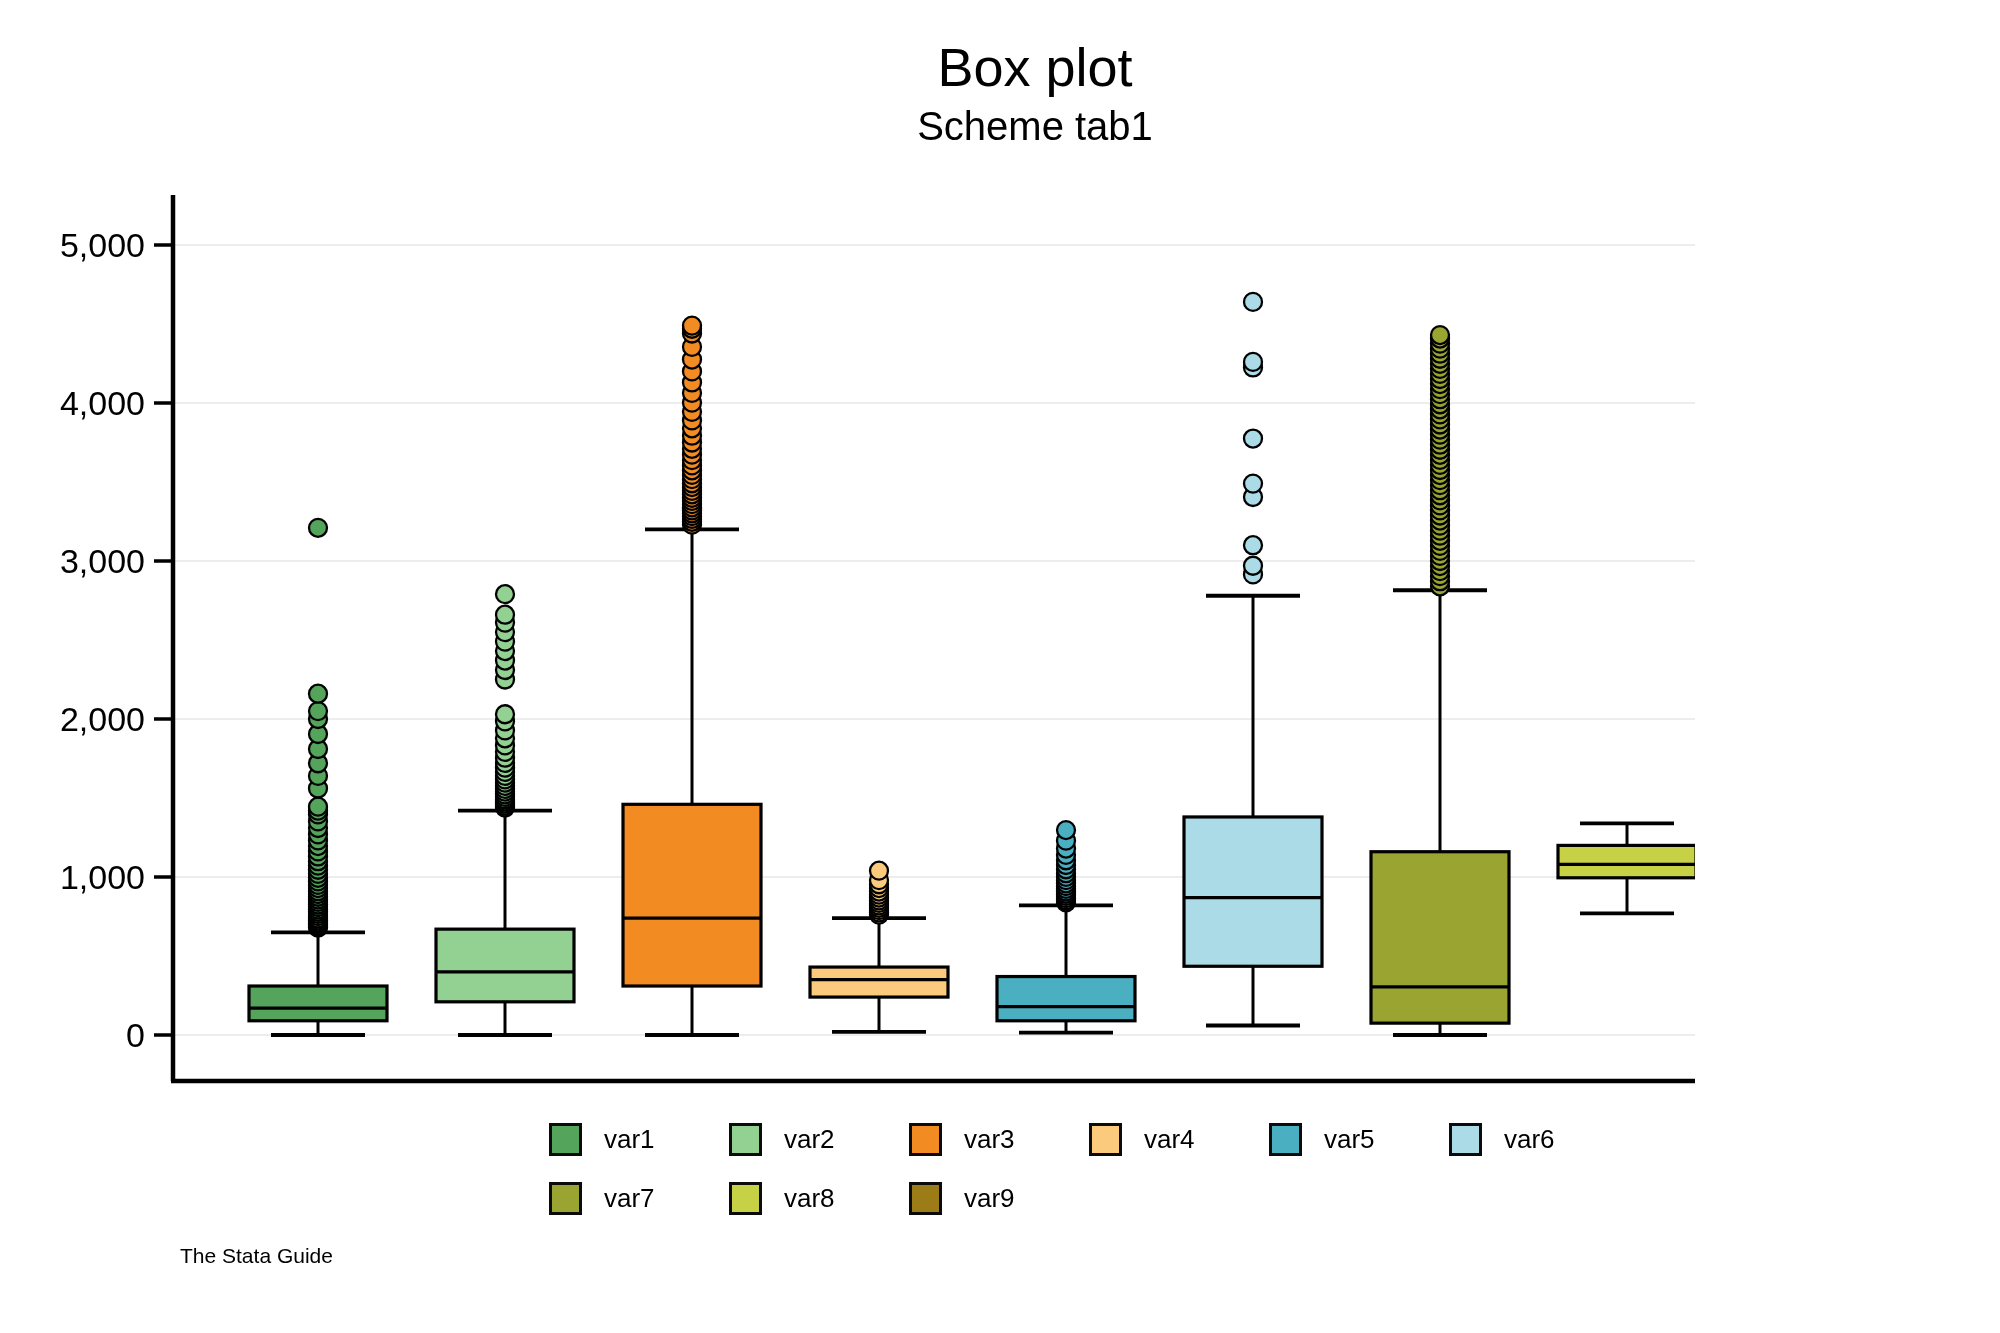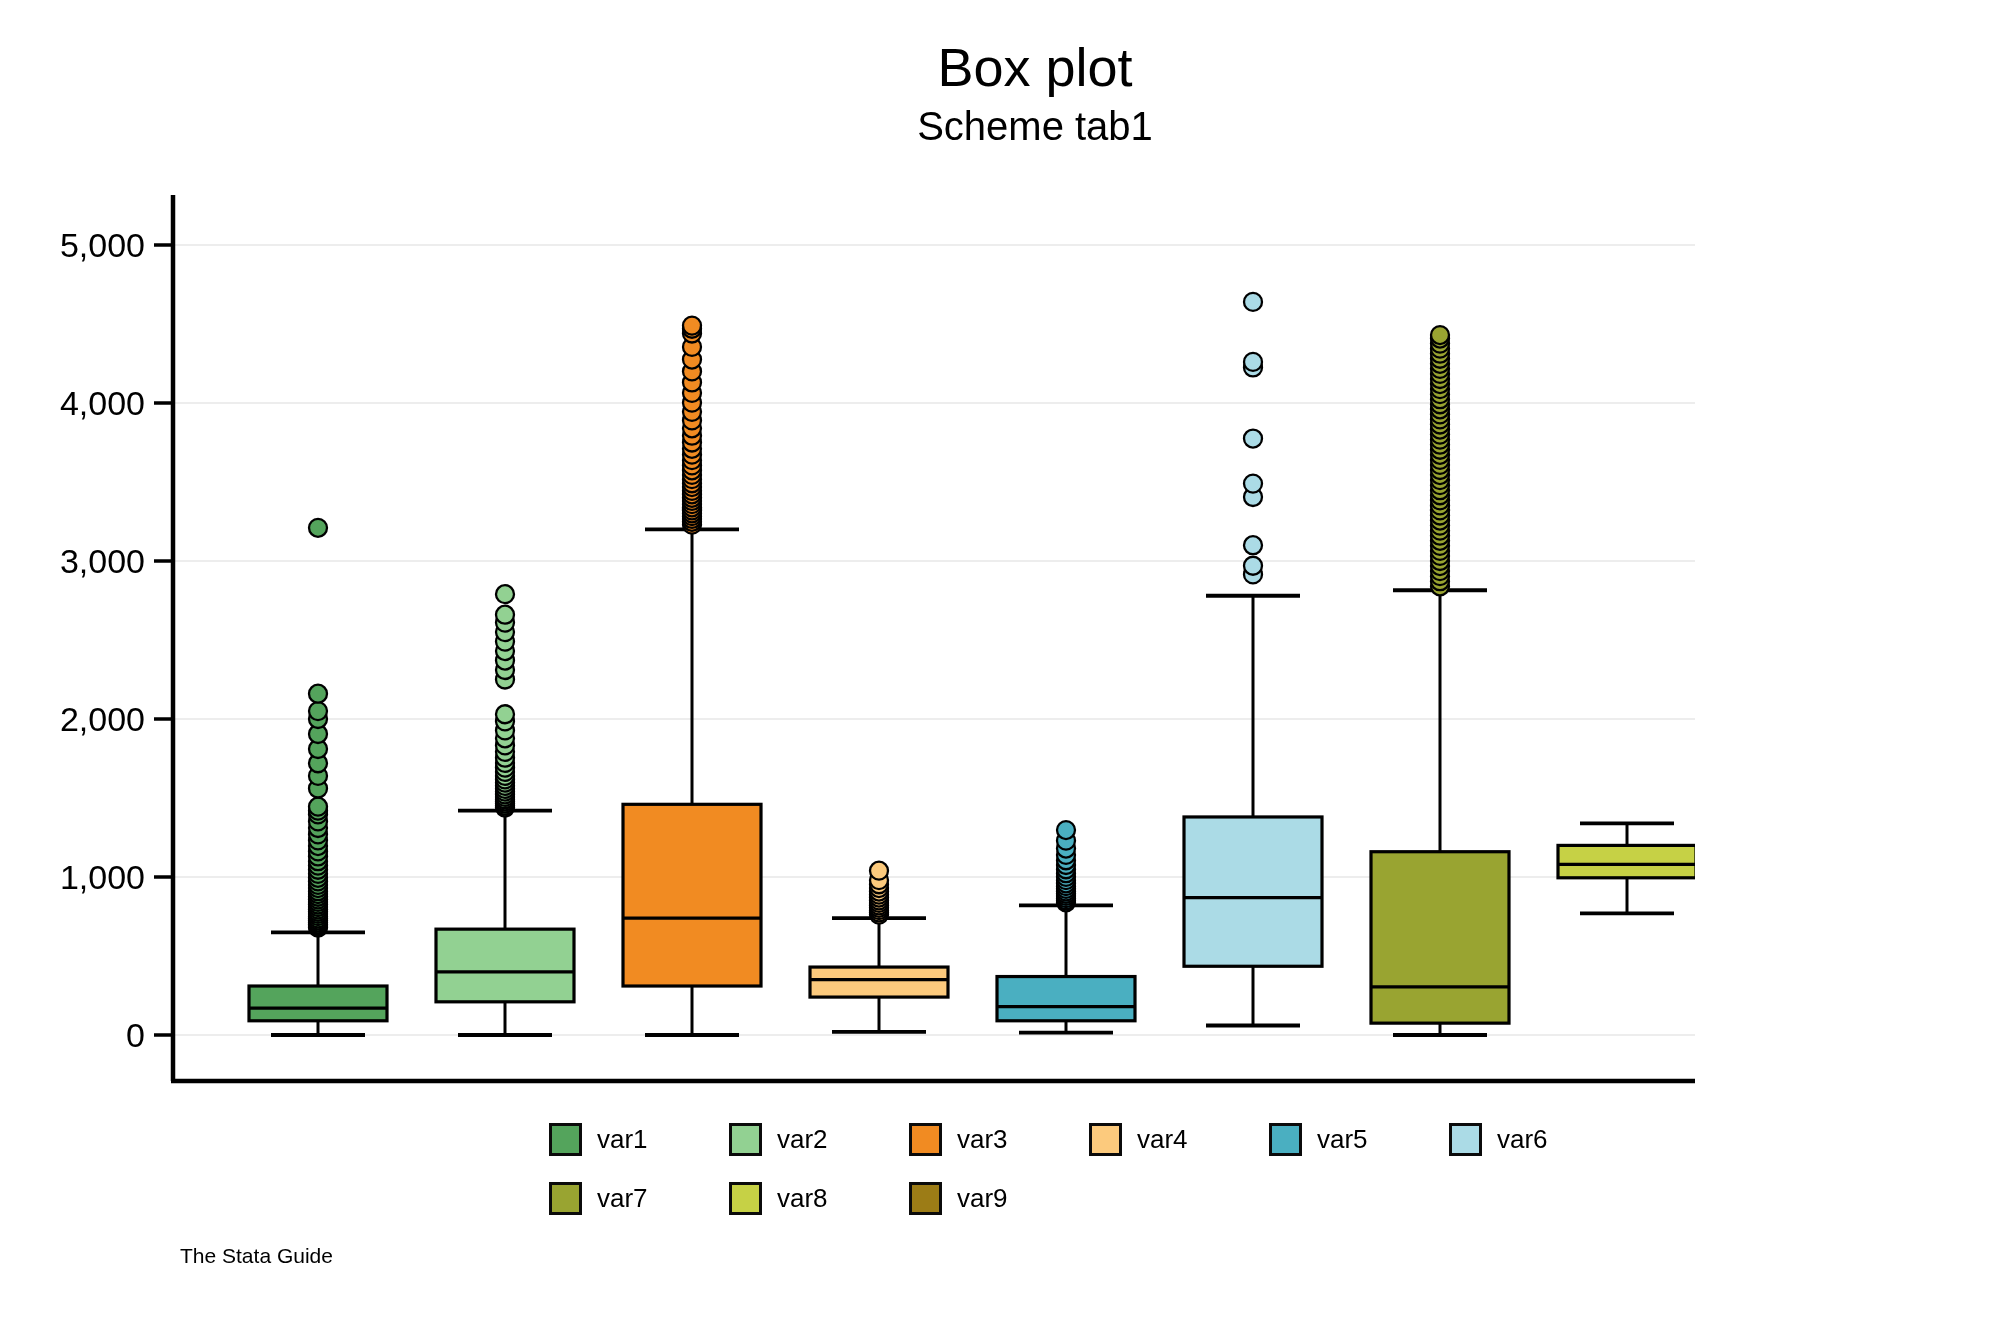--- a/index.html
+++ b/index.html
@@ -16,21 +16,21 @@
   }
   .subtitle{
     position:absolute;left:66px;top:104px;width:1938px;
     text-align:center;font-size:40px;color:#000;font-weight:400;
   }
   #plot-svg{position:absolute;left:0;top:0;}
   .legend{
     position:absolute;left:549px;top:1123px;
     display:grid;grid-template-columns:repeat(6,180px);row-gap:26px;
   }
-  .legend-item{display:flex;align-items:center;gap:15px;height:33px;text-align:right;}
+  .legend-item{display:flex;align-items:center;gap:22px;height:33px;text-align:right;}
   .legend-swatch{width:27px;height:27px;border:3px solid #0b0b0b;box-sizing:content-box;}
   .legend-label{font-size:26px;color:#000;}
   .credit{
     position:absolute;left:180px;top:1244px;
     font-size:21px;color:#000;text-align:right;
   }
 </style>
 </head>
 <body>
 

